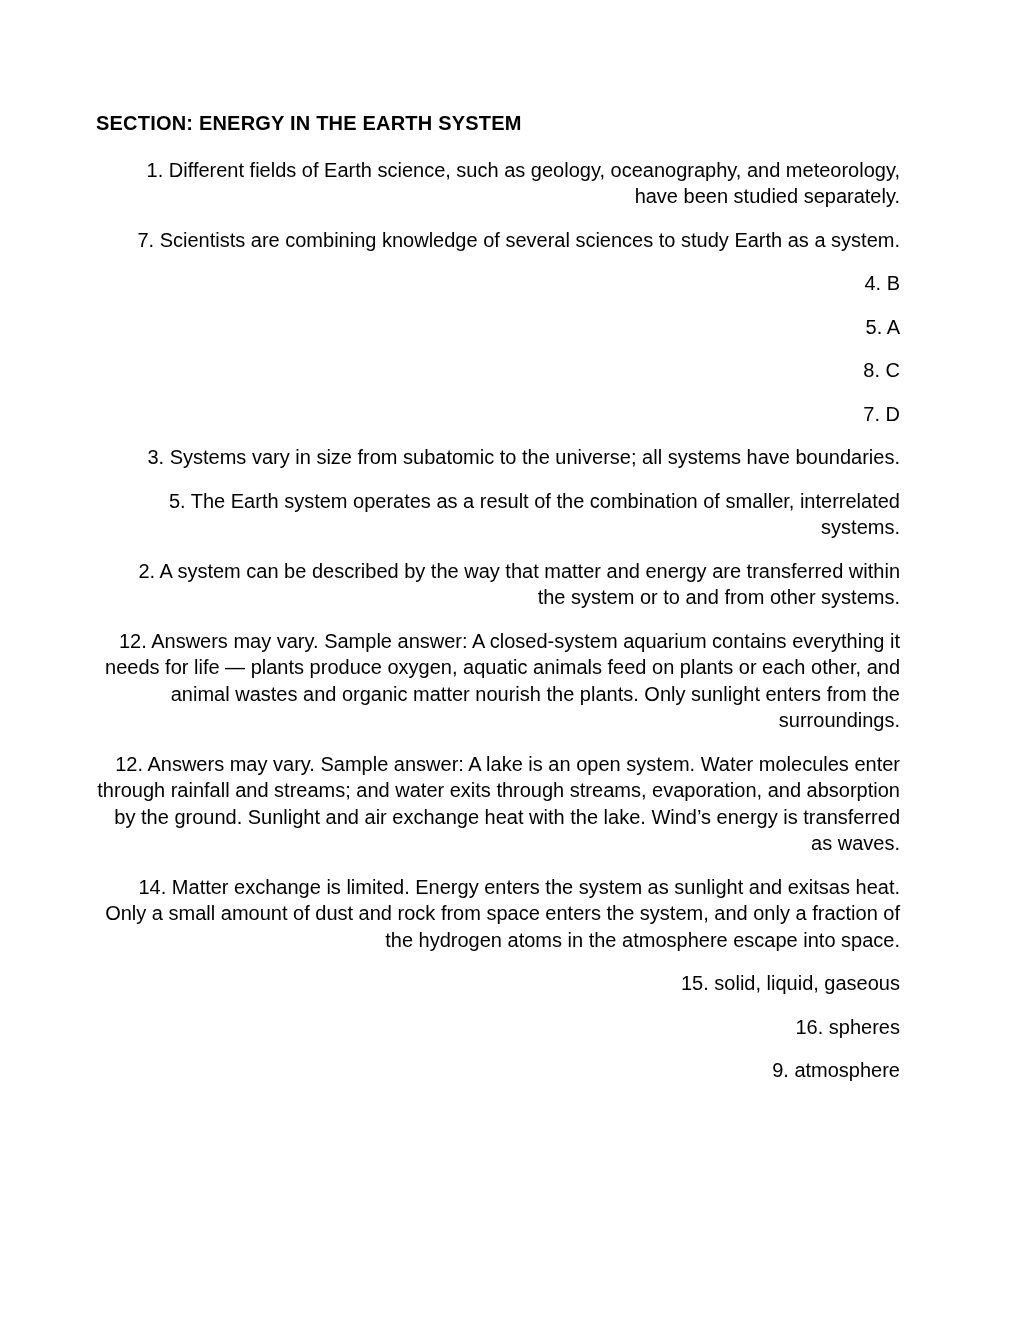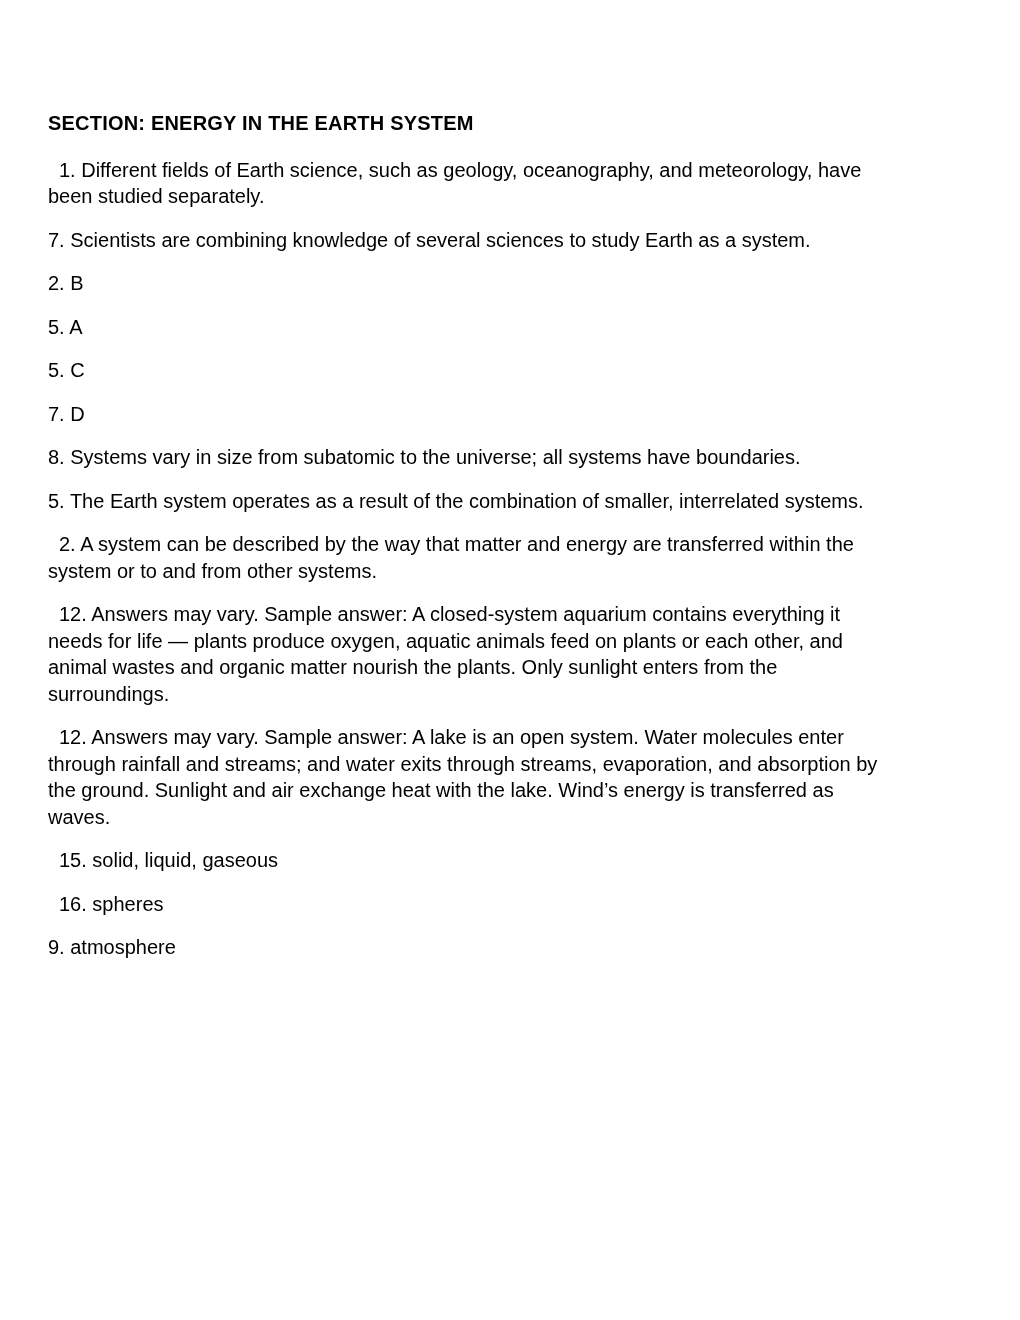--- a/index.html
+++ b/index.html
@@ -13,50 +13,51 @@
     overflow: hidden;
     color: #000000;
     font-family: "Liberation Sans", sans-serif;
     font-size: 20px;
     line-height: 26.5px;
   }
   .page {
     box-sizing: border-box;
     width: 1020px;
     height: 974px;
-    padding: 110px 120px 0 48px;
+    padding: 110px 120px 0 96px;
     background: #ffffff;
   }
   .doc-heading {
     font-size: 20px;
     font-weight: bold;
     margin: 0 0 20px 0;
     letter-spacing: 0.2px;
   }
   .answer {
     margin: 0 0 17px 0;
-    text-align: left;
+    text-align: right;
   }
   .answer.indent {
     text-indent: 11px;
   }
 </style>
 </head>
 <body>
 
 <div class="page">
   <h1 class="doc-heading">SECTION: ENERGY IN THE EARTH SYSTEM</h1>
 
   <p class="answer indent">1. Different fields of Earth science, such as geology, oceanography, and meteorology, have been studied separately.</p>
   <p class="answer">7. Scientists are combining knowledge of several sciences to study Earth as a system.</p>
-  <p class="answer">2. B</p>
+  <p class="answer">4. B</p>
   <p class="answer">5. A</p>
-  <p class="answer">5. C</p>
+  <p class="answer">8. C</p>
   <p class="answer">7. D</p>
-  <p class="answer">8. Systems vary in size from subatomic to the universe; all systems have boundaries.</p>
+  <p class="answer">3. Systems vary in size from subatomic to the universe; all systems have boundaries.</p>
   <p class="answer">5. The Earth system operates as a result of the combination of smaller, interrelated systems.</p>
   <p class="answer indent">2. A system can be described by the way that matter and energy are transferred within the system or to and from other systems.</p>
   <p class="answer indent">12. Answers may vary. Sample answer: A closed-system aquarium contains everything it needs for life — plants produce oxygen, aquatic animals feed on plants or each other, and animal wastes and organic matter nourish the plants. Only sunlight enters from the surroundings.</p>
   <p class="answer indent">12. Answers may vary. Sample answer: A lake is an open system. Water molecules enter through rainfall and streams; and water exits through streams, evaporation, and absorption by the ground. Sunlight and air exchange heat with the lake. Wind’s energy is transferred as waves.</p>
+  <p class="answer indent">14. Matter exchange is limited. Energy enters the system as sunlight and exitsas heat. Only a small amount of dust and rock from space enters the system, and only a fraction of the hydrogen atoms in the atmosphere escape into space.</p>
   <p class="answer indent">15. solid, liquid, gaseous</p>
   <p class="answer indent">16. spheres</p>
   <p class="answer">9. atmosphere</p>
 </div>
 
 </body></html>

